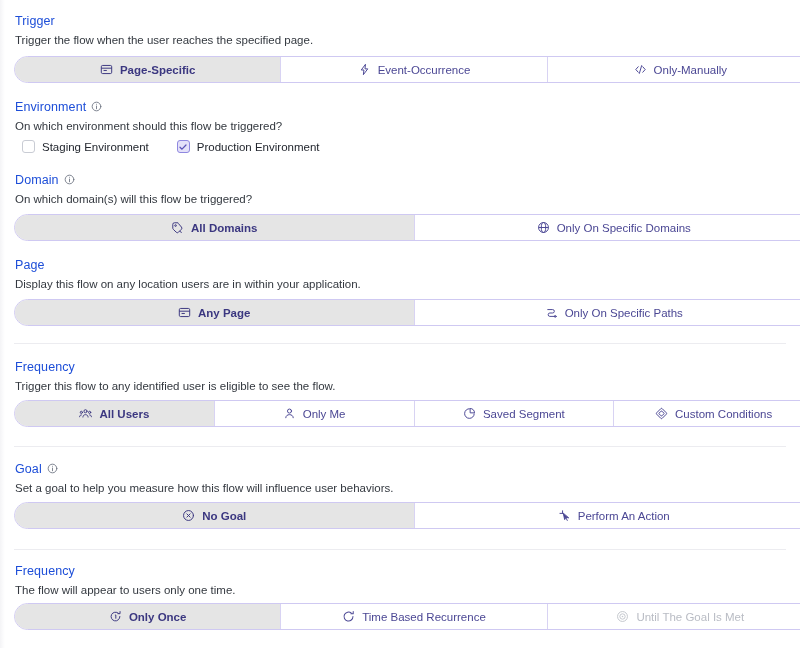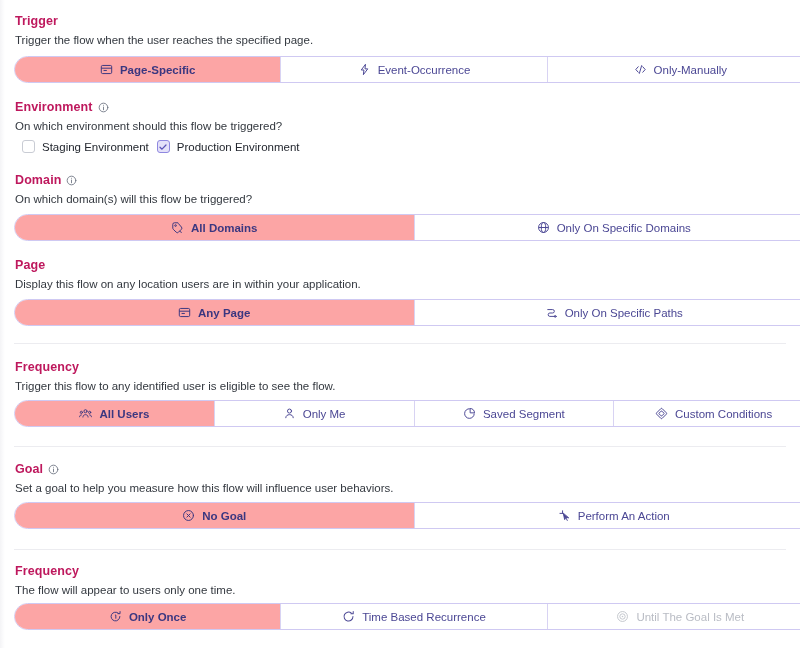--- a/index.html
+++ b/index.html
@@ -31,25 +31,24 @@
   }
 
   .divider {
     height: 1px;
     background: #ececf0;
     margin: 0;
   }
 
   .sec-title {
     font-size: 12.5px;
-    font-weight: bold;
-    color: #be185d;
+    font-weight: normal;
+    color: #1d4ed8;
     letter-spacing: .1px;
     display: flex;
-    align-items: center;
     gap: 5px;
     line-height: 1;
   }
   .sec-desc {
     font-size: 11.5px;
     color: #33383f;
     line-height: 1;
   }
 
   .info-icon {
@@ -82,21 +81,21 @@
     font-size: 11.5px;
     color: #4b4794;
     background: #ffffff;
     border-right: 1px solid #d8d3f3;
     box-sizing: border-box;
     height: 100%;
     white-space: nowrap;
   }
   .seg:last-child { border-right: none; }
   .seg.selected {
-    background: #fca5a5;
+    background: #e5e5e5;
     color: #3b3780;
     font-weight: bold;
   }
   .seg.disabled {
     color: #b9bcc4;
   }
   .seg .ico {
     display: inline-flex;
     align-items: center;
     justify-content: center;
@@ -104,21 +103,21 @@
     height: 13px;
     flex: 0 0 auto;
   }
   .seg .ico svg { display: block; }
   .seg.disabled .ico { color: #c3c6cd; }
 
   
   .check-row {
     display: flex;
     align-items: center;
-    gap: 1px;
+    gap: 21px;
   }
   .check-item {
     display: flex;
     align-items: center;
     gap: 7px;
     font-size: 11.5px;
     color: #23272f;
   }
   .cbox {
     width: 13px;

